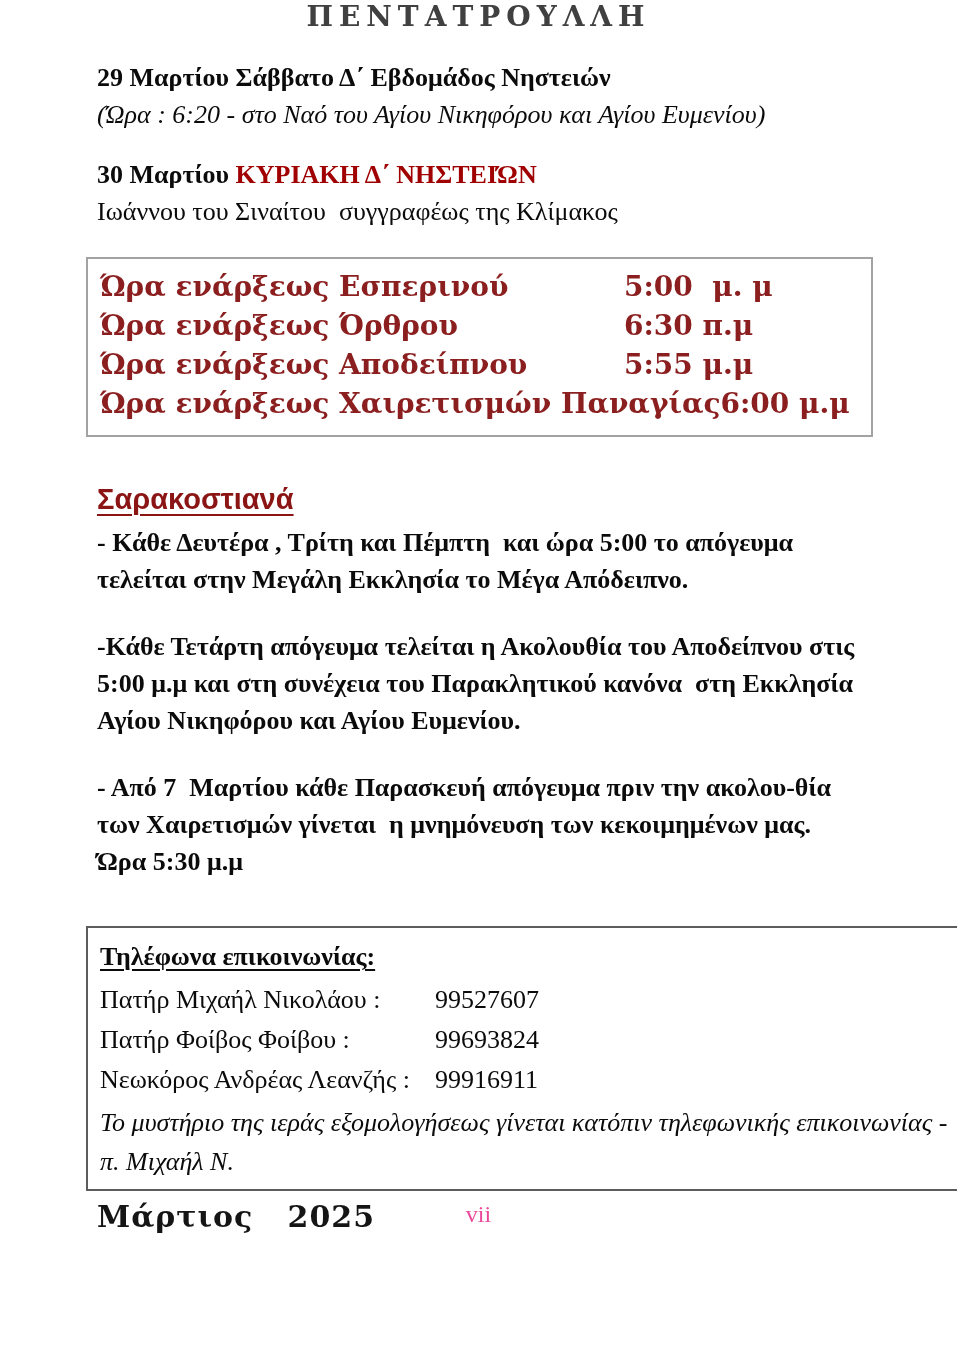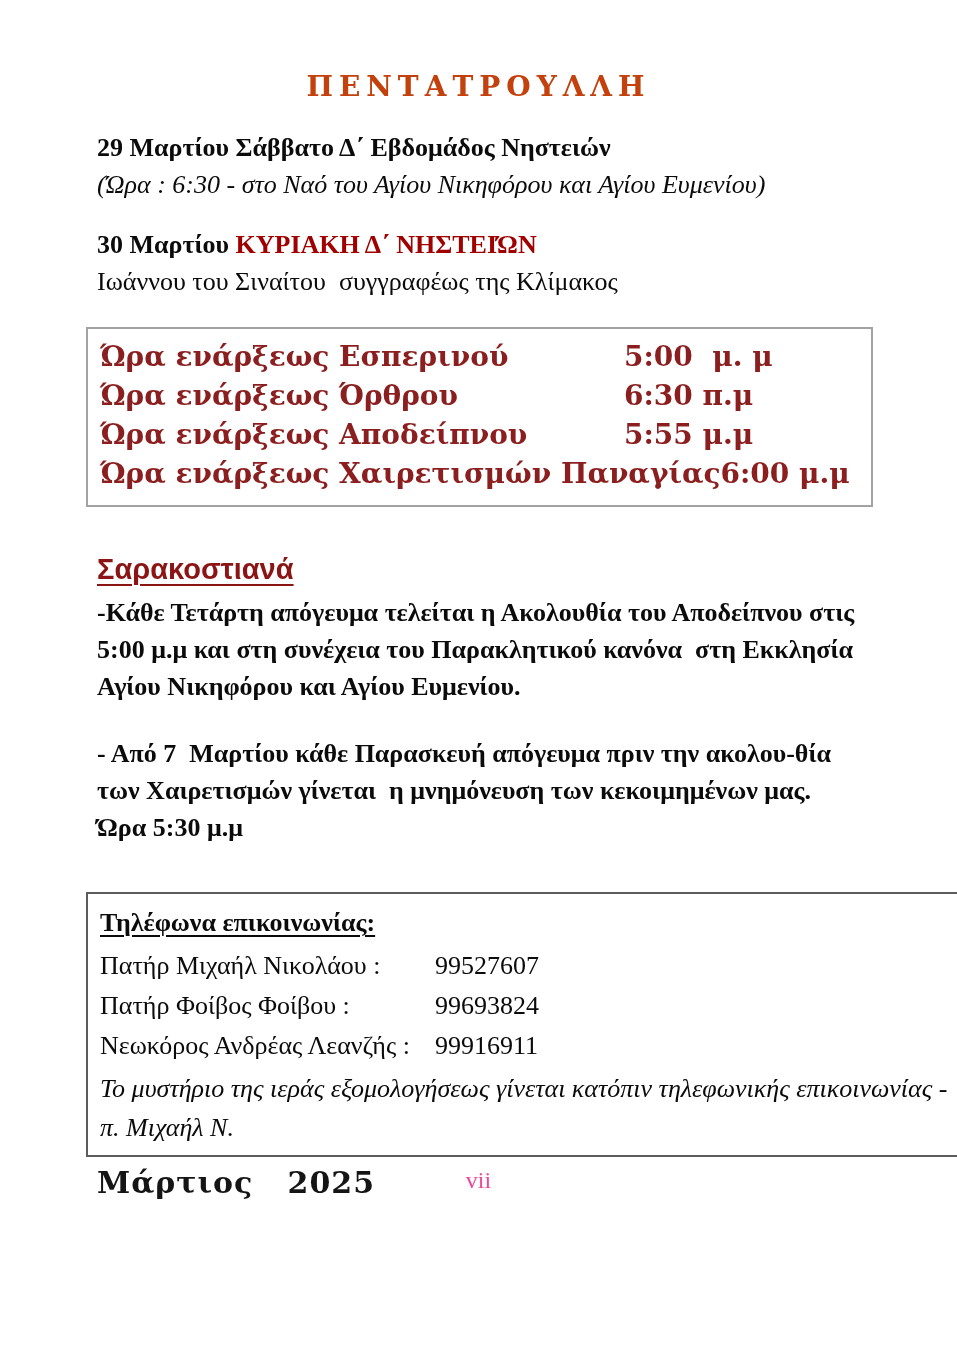--- a/index.html
+++ b/index.html
@@ -8,27 +8,26 @@
     width: 957px; height: 1357px;
     position: relative;
     overflow: hidden;
     font-family: "Liberation Serif", serif;
     color: #0b0b0b;
   }
   .page { position: absolute; inset: 0; }
 
   
   .doc-title {
-    margin-top: 70px;
     text-align: center;
     font-family: "DejaVu Serif", serif;
     font-weight: bold;
     font-size: 28px;
     letter-spacing: 6px;
-    color: #c2410c;
+    color: #404040;
     white-space: pre;
   }
 
   
   .entries { margin: 26px 80px 0 97px; font-size: 26px; line-height: 37px; }
   .entry { margin-bottom: 23px; }
   .bold-line { font-weight: bold; white-space: pre-wrap; }
   .italic-line { font-style: italic; white-space: pre-wrap; }
   .plain-line { white-space: pre-wrap; }
   .red-text { color: #a00000; }
@@ -118,21 +117,21 @@
 </head>
 <body>
 
 <div class="page">
 
   <div class="doc-title">ΠΕΝΤΑΤΡΟΥΛΛΗ</div>
 
   <div class="entries">
     <div class="entry">
       <div class="bold-line">29 Μαρτίου Σάββατο Δ΄ Εβδομάδος Νηστειών</div>
-      <div class="italic-line">(Ώρα : 6:30 - στο Ναό του Αγίου Νικηφόρου και Αγίου Ευμενίου)</div>
+      <div class="italic-line">(Ώρα : 6:20 - στο Ναό του Αγίου Νικηφόρου και Αγίου Ευμενίου)</div>
     </div>
     <div class="entry">
       <div class="bold-line"><span>30 Μαρτίου </span><span class="red-text">ΚΥΡΙΑΚΗ Δ΄ ΝΗΣΤΕΙΏΝ</span></div>
       <div class="plain-line">Ιωάννου του Σιναίτου  συγγραφέως της Κλίμακος</div>
     </div>
   </div>
 
   <div class="times-box">
     <div class="times-row">
       <span class="times-label">Ώρα ενάρξεως Εσπερινού</span>
@@ -147,20 +146,21 @@
       <span class="times-time">5:55 μ.μ</span>
     </div>
     <div class="times-row">
       <span class="times-label">Ώρα ενάρξεως Χαιρετισμών Παναγίας</span>
       <span class="times-time">6:00 μ.μ</span>
     </div>
   </div>
 
   <div class="sarak-heading">Σαρακοστιανά</div>
 
+  <p class="sarak-para">- Κάθε Δευτέρα , Τρίτη και Πέμπτη  και ώρα 5:00 το απόγευμα τελείται στην Μεγάλη Εκκλησία το Μέγα Απόδειπνο.</p>
   <p class="sarak-para">-Κάθε Τετάρτη απόγευμα τελείται η Ακολουθία του Αποδείπνου στις 5:00 μ.μ και στη συνέχεια του Παρακλητικού κανόνα  στη Εκκλησία Αγίου Νικηφόρου και Αγίου Ευμενίου.</p>
   <p class="sarak-para">- Από 7  Μαρτίου κάθε Παρασκευή απόγευμα πριν την ακολου-θία των Χαιρετισμών γίνεται  η μνημόνευση των κεκοιμημένων μας.    Ώρα 5:30 μ.μ</p>
 
   <div class="contact-box">
     <div class="contact-heading">Τηλέφωνα επικοινωνίας:</div>
     <div class="phone-row">
       <span class="phone-name">Πατήρ Μιχαήλ Νικολάου : </span>
       <span class="phone-number">99527607</span>
     </div>
     <div class="phone-row">

